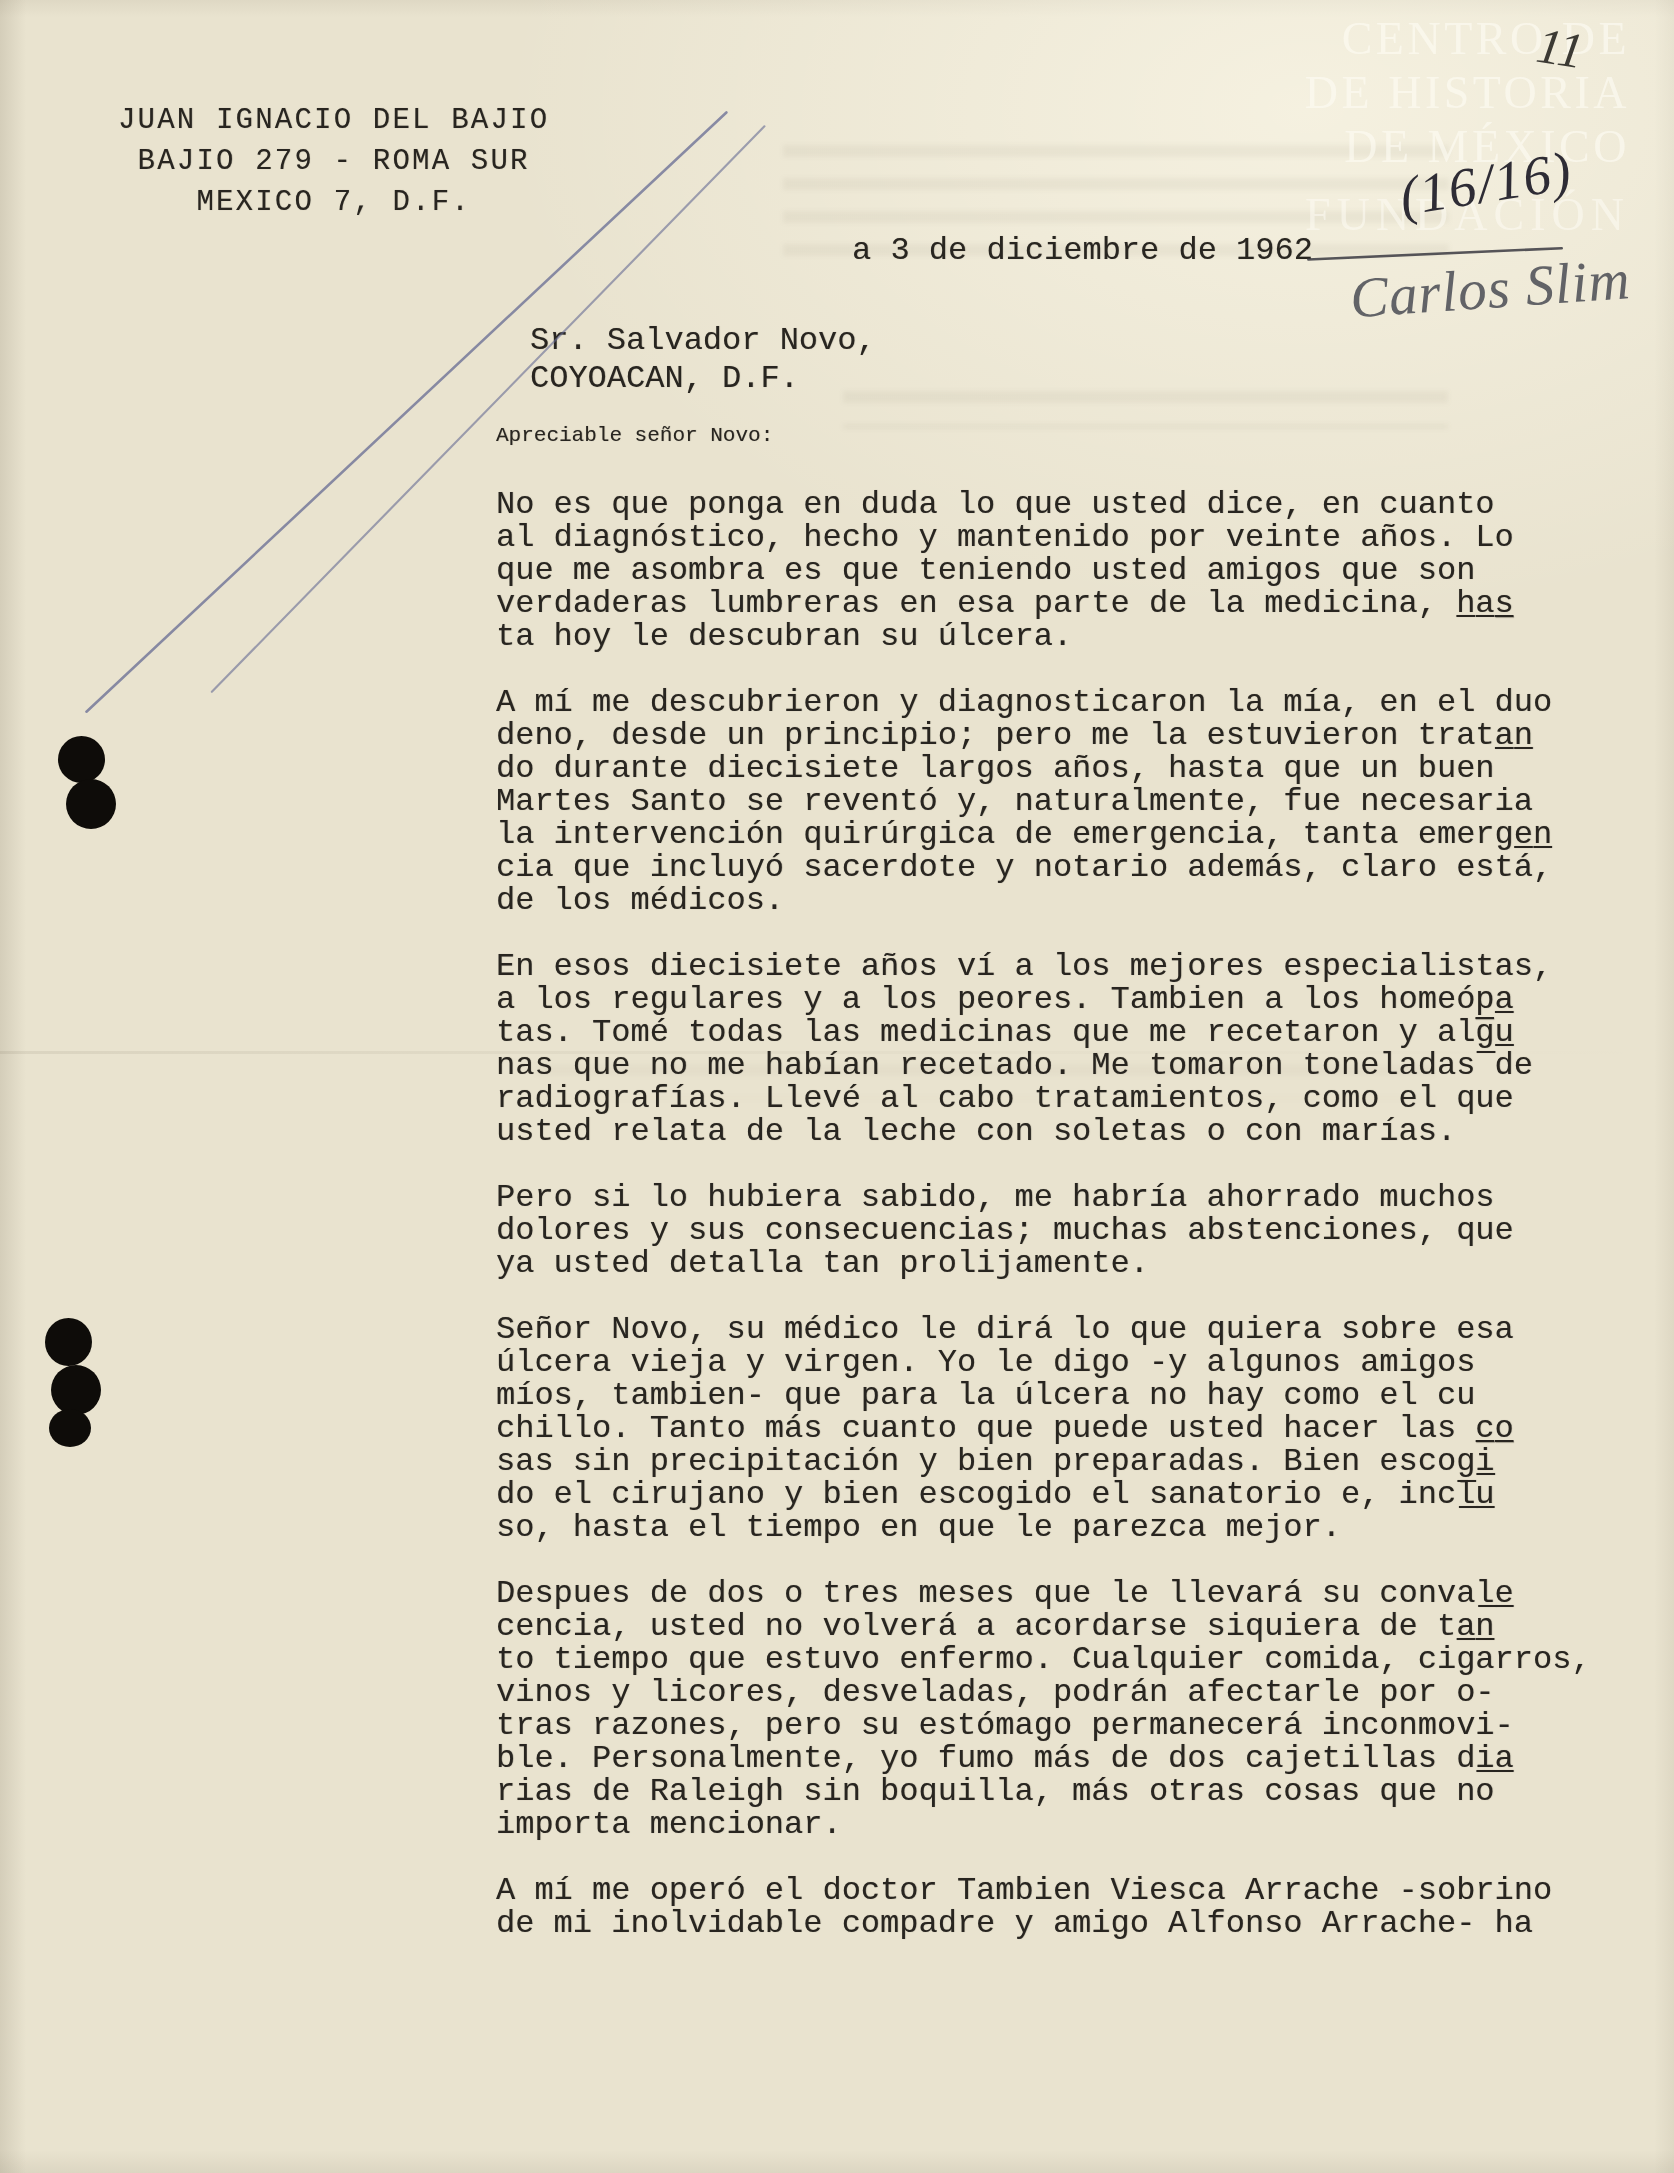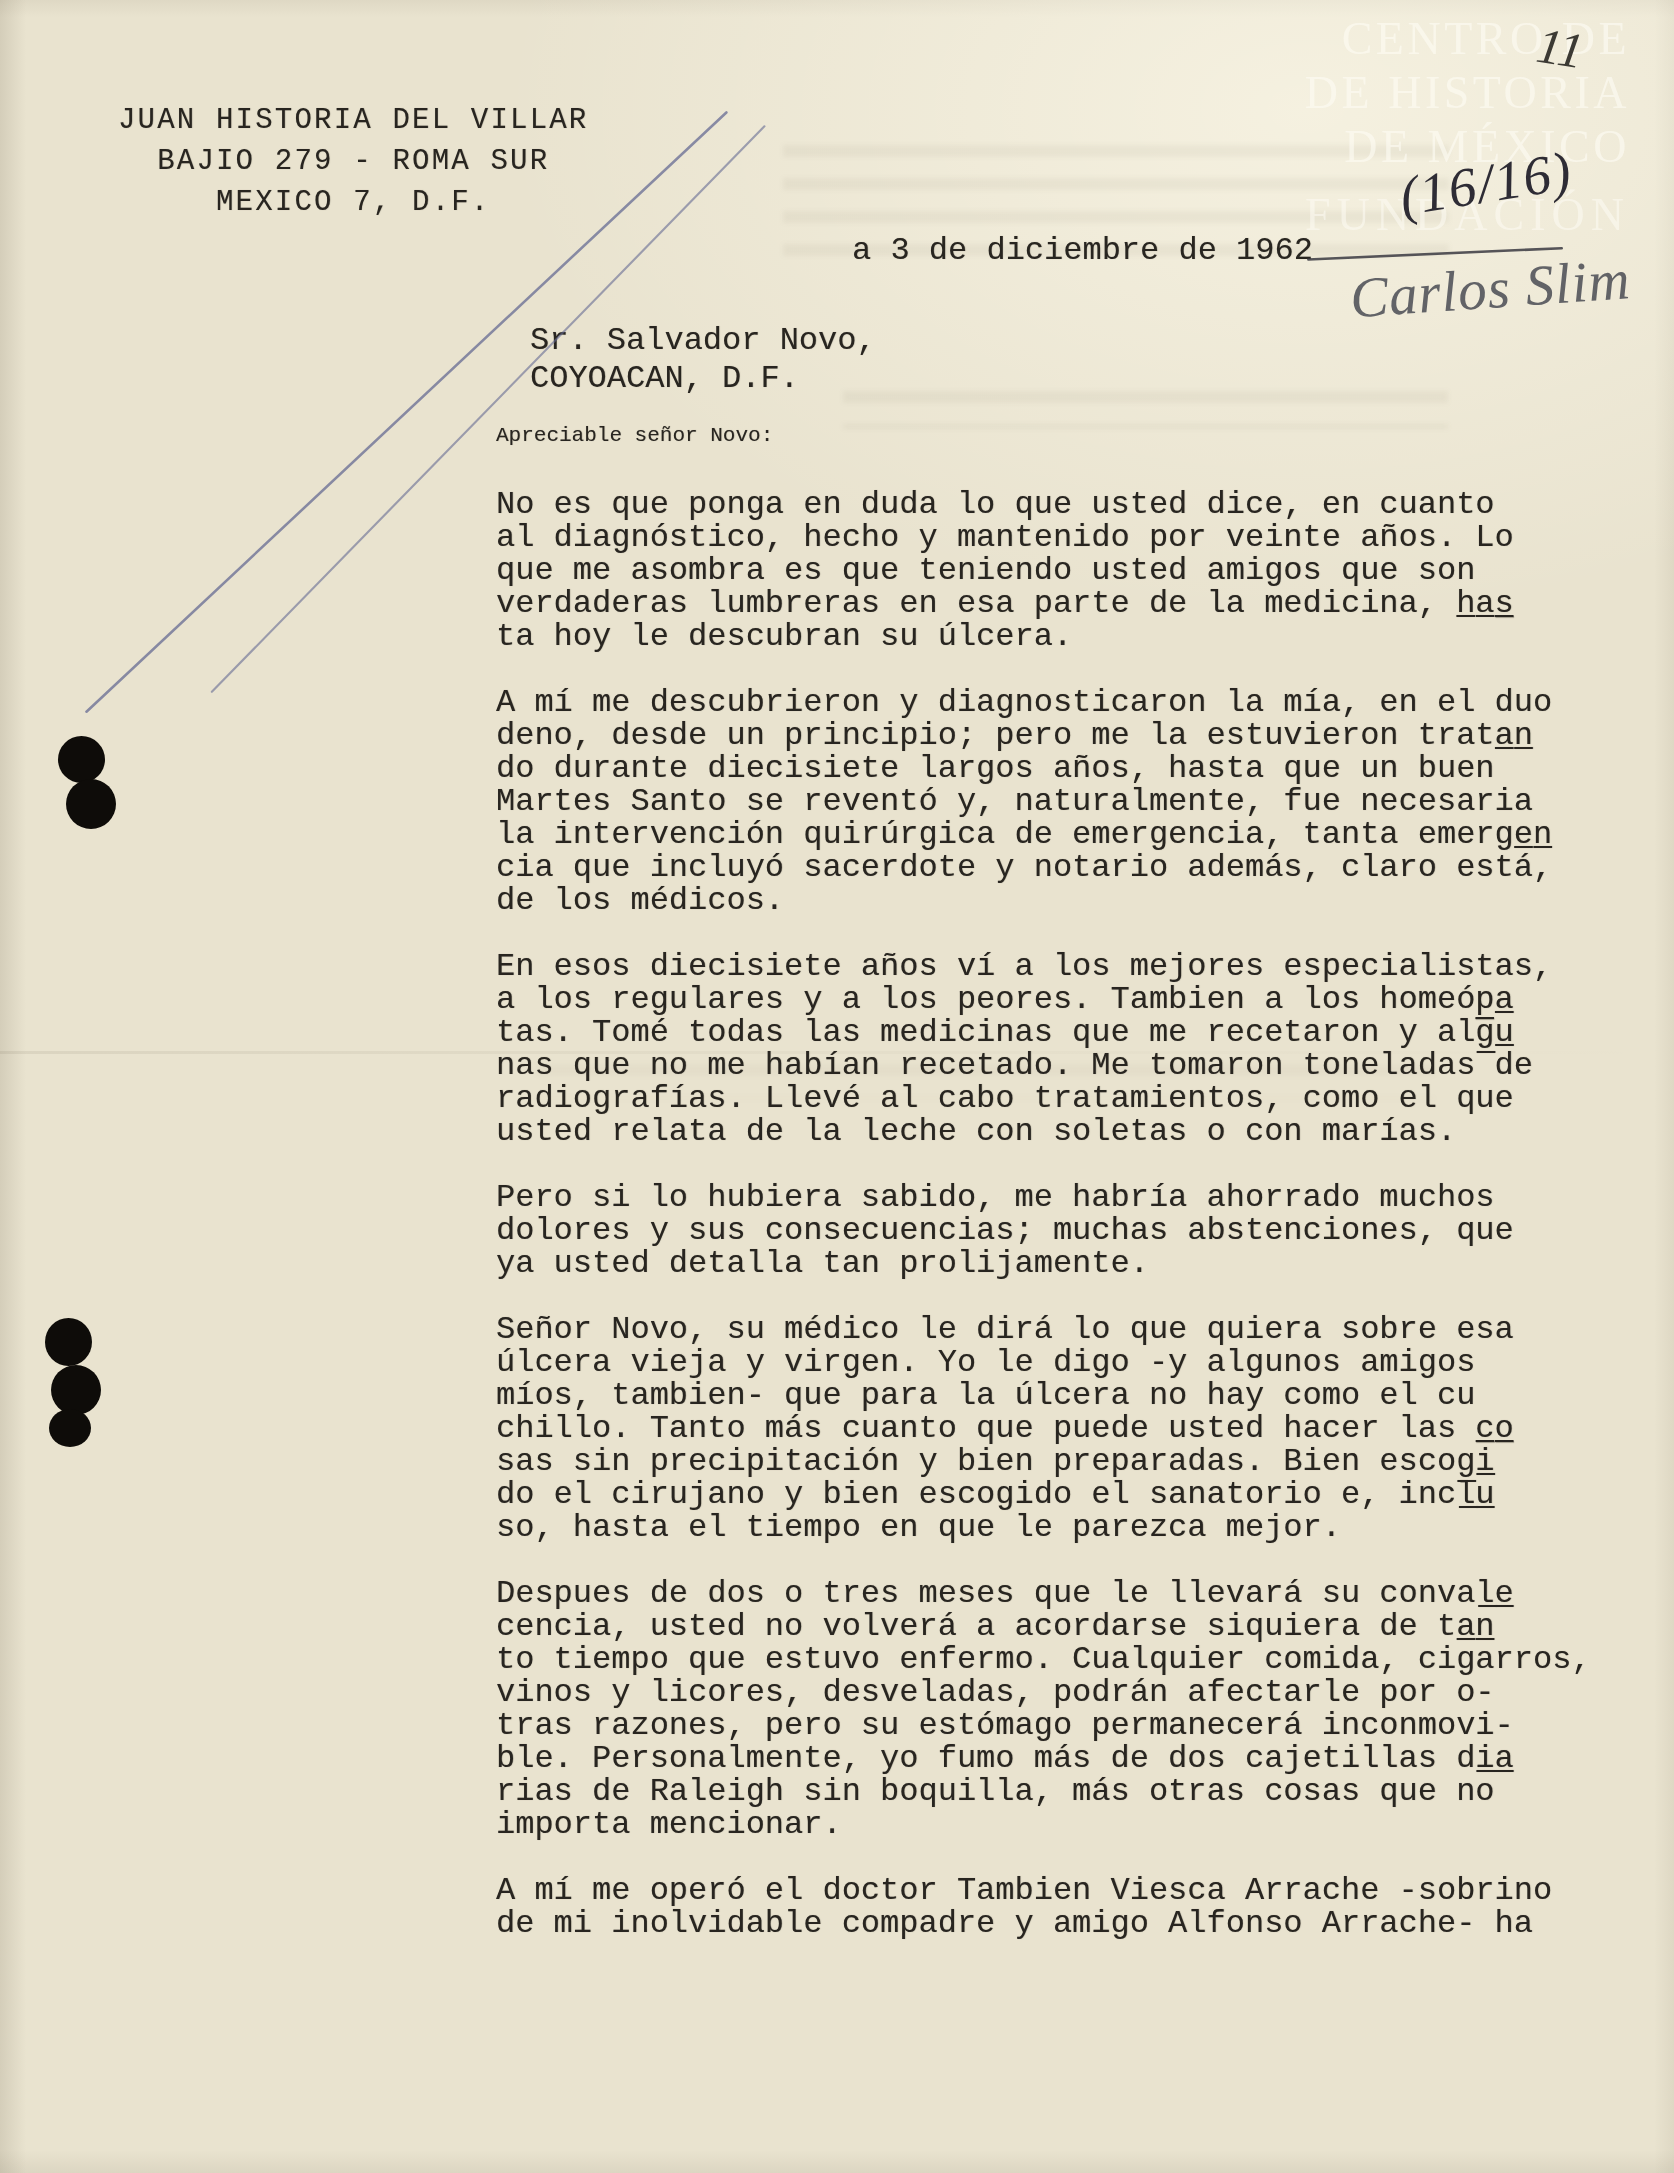--- a/index.html
+++ b/index.html
@@ -100,21 +100,21 @@
     <line x1="1513" y1="300" x2="1806" y2="287" stroke="#3b3a42" stroke-width="3" stroke-linecap="round" opacity="0.85"></line>
   </svg>
 
   <div class="blob b1"></div>
   <div class="blob b2"></div>
   <div class="blob b3"></div>
   <div class="blob b4"></div>
   <div class="blob b5"></div>
 
   <div class="mono sender">
-    <div>JUAN HISTORIA DEL VILLAR</div>
+    <div>JUAN IGNACIO DEL BAJIO</div>
     <div>BAJIO 279 - ROMA SUR</div>
     <div>MEXICO 7, D.F.</div>
   </div>
 
   <div class="mono date-line">a 3 de diciembre de 1962</div>
 
   <div class="mono recipient">
     <div>Sr. Salvador Novo,</div>
     <div>COYOACAN, D.F.</div>
   </div>

